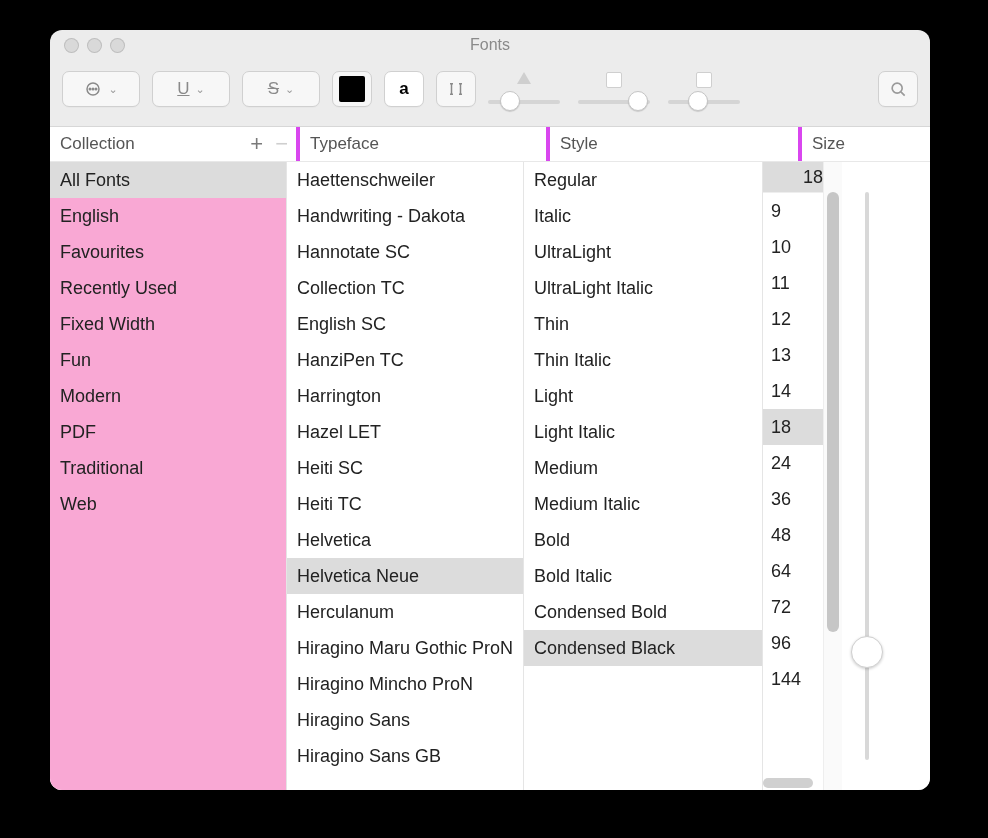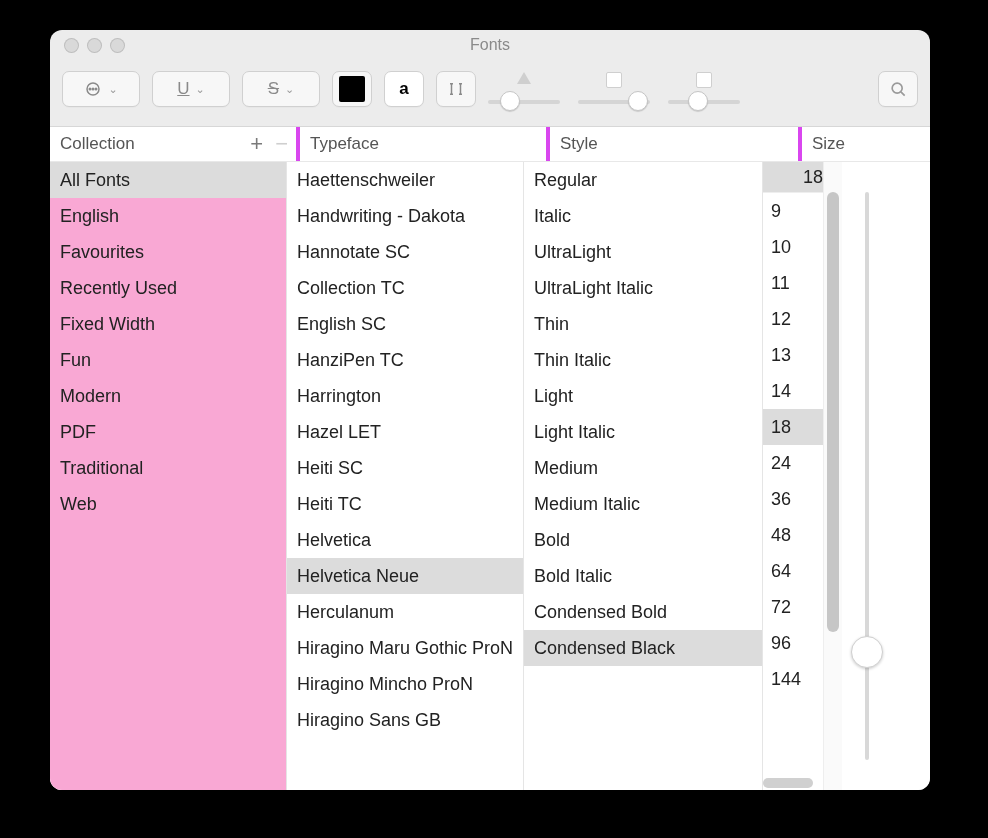--- a/index.html
+++ b/index.html
@@ -402,20 +402,21 @@
         <div class="row">HanziPen TC</div>
         <div class="row">Harrington</div>
         <div class="row">Hazel LET</div>
         <div class="row">Heiti SC</div>
         <div class="row">Heiti TC</div>
         <div class="row">Helvetica</div>
         <div class="row sel">Helvetica Neue</div>
         <div class="row">Herculanum</div>
         <div class="row">Hiragino Maru Gothic ProN</div>
         <div class="row">Hiragino Mincho ProN</div>
+        <div class="row">Hiragino Sans</div>
         <div class="row">Hiragino Sans GB</div>
       </div>
 
     <div class="col c-style" id="col-styles">
         <div class="row">Regular</div>
         <div class="row">Italic</div>
         <div class="row">UltraLight</div>
         <div class="row">UltraLight Italic</div>
         <div class="row">Thin</div>
         <div class="row">Thin Italic</div>

